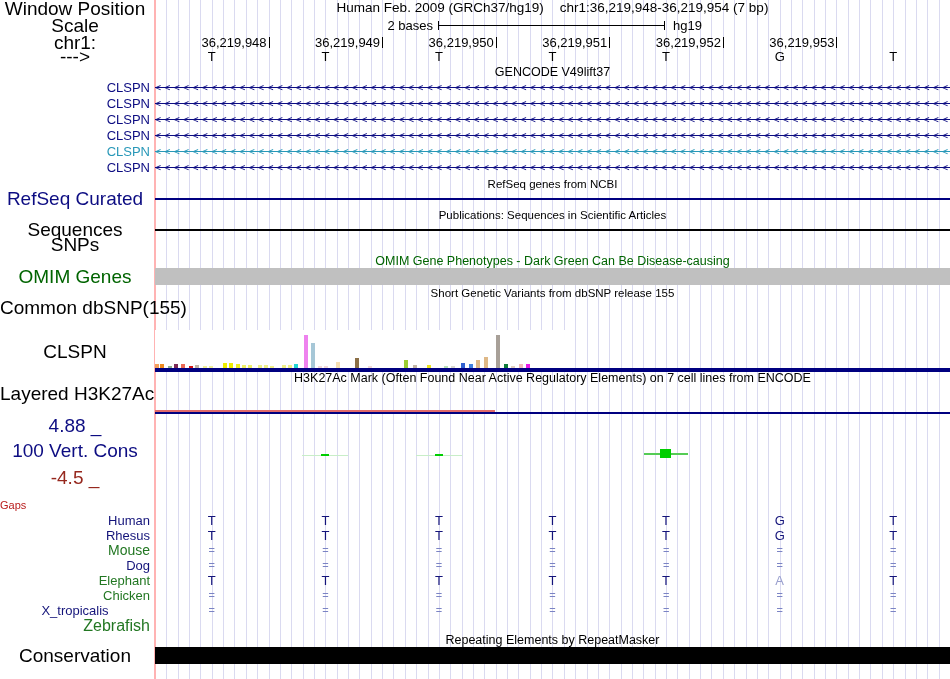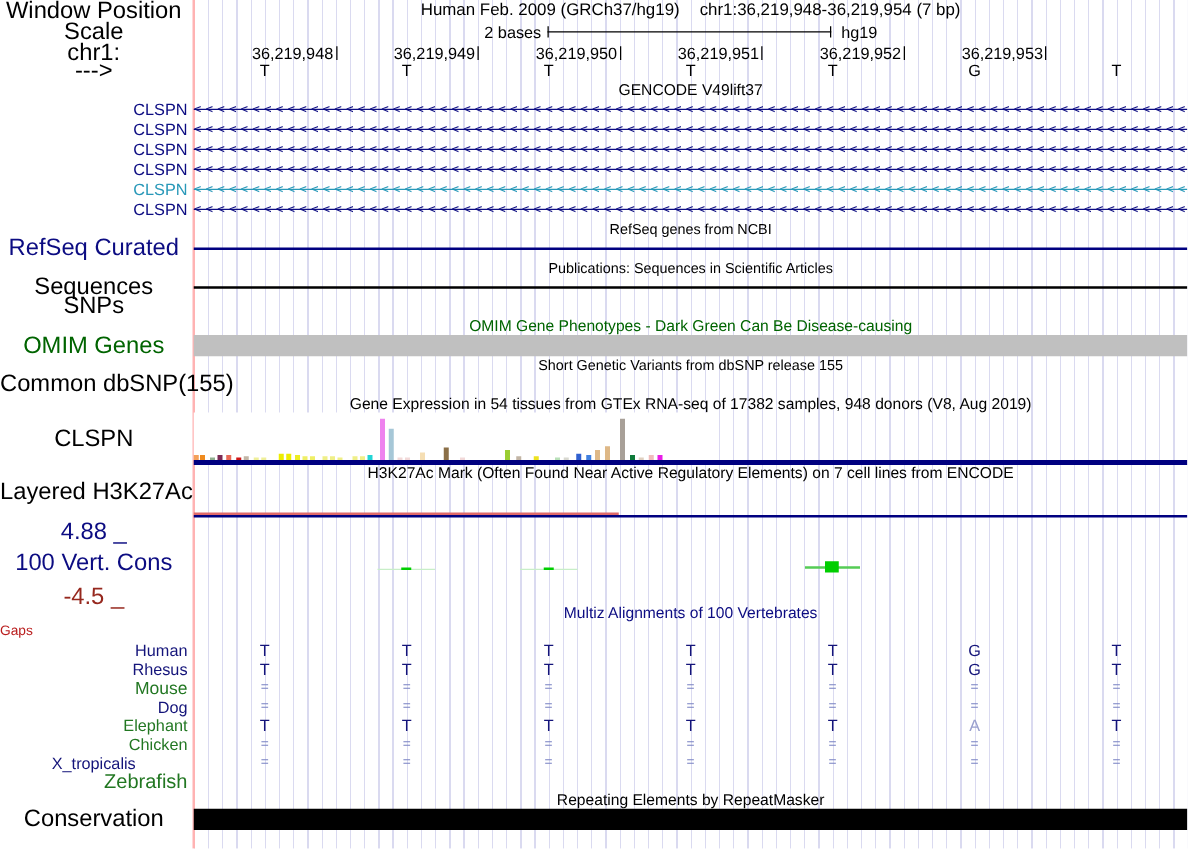--- a/index.html
+++ b/index.html
@@ -102,21 +102,20 @@
   <div class="hline" style="top:229px;height:2px;background:#000"></div>
   <div class="ll" style="top:238px">SNPs</div>
 
   <div class="ctitle dgreen" style="top:255px">OMIM Gene Phenotypes - Dark Green Can Be Disease-causing</div>
   <div class="ll dgreen" style="top:270px">OMIM Genes</div>
   <div class="hline" style="top:268px;height:17px;background:#c0c0c0"></div>
 
   <div class="ctitle small" style="top:287px">Short Genetic Variants from dbSNP release 155</div>
   <div class="ll" style="top:301px">Common dbSNP(155)</div>
 
-  <div class="ctitle" style="top:317px">Gene Expression in 54 tissues from GTEx RNA-seq of 17382 samples, 948 donors (V8, Aug 2019)</div>
   <div class="abs" style="left:155px;top:330px;width:413px;height:38px;background:#fff"></div>
   <div class="ll" style="top:345px">CLSPN</div>
   <div id="gtexbars">
       <div style="position:absolute;left:155px;top:364px;width:4px;height:4px;background:#f4a05a"></div>
       <div style="position:absolute;left:160px;top:364px;width:4px;height:4px;background:#ef8b1f"></div>
       <div style="position:absolute;left:168px;top:366px;width:4px;height:2px;background:#8fae8f"></div>
       <div style="position:absolute;left:174px;top:364px;width:4px;height:4px;background:#7c2a55"></div>
       <div style="position:absolute;left:181px;top:364px;width:4px;height:4px;background:#ea6a55"></div>
       <div style="position:absolute;left:189px;top:366px;width:4px;height:2px;background:#d01515"></div>
       <div style="position:absolute;left:195px;top:365px;width:4px;height:3px;background:#c2b5a5"></div>
@@ -167,21 +166,20 @@
   <div class="ll maroon" style="top:471px">-4.5 _</div>
   <div id="phylopmarks">
       <div style="position:absolute;left:302.4px;top:455px;width:46px;height:1px;background:#c8eec8"></div>
       <div style="position:absolute;left:321.4px;top:454px;width:8px;height:2px;background:#00ce00"></div>
       <div style="position:absolute;left:415.9px;top:455px;width:46px;height:1px;background:#c8eec8"></div>
       <div style="position:absolute;left:434.9px;top:454px;width:8px;height:2px;background:#00ce00"></div>
       <div style="position:absolute;left:644.1px;top:453px;width:44px;height:2px;background:#55cc55"></div>
       <div style="position:absolute;left:660.1px;top:449px;width:11px;height:9px;background:#00ce00"></div>
     </div>
 
-  <div class="ctitle navy" style="top:484px">Multiz Alignments of 100 Vertebrates</div>
   <div id="multiz">
       <div style="position:absolute;left:0;top:499px;width:150px;text-align:left;font-size:11px;line-height:13px;color:#b91c1c">Gaps</div>
       <div style="position:absolute;left:0;top:514px;width:150px;text-align:right;font-size:13px;line-height:13px;color:#14147a">Human</div>
       <div style="position:absolute;left:155.0px;top:514px;width:113.6px;text-align:center;font-size:13px;line-height:13px;color:#14147a">T</div>
       <div style="position:absolute;left:268.6px;top:514px;width:113.6px;text-align:center;font-size:13px;line-height:13px;color:#14147a">T</div>
       <div style="position:absolute;left:382.1px;top:514px;width:113.6px;text-align:center;font-size:13px;line-height:13px;color:#14147a">T</div>
       <div style="position:absolute;left:495.7px;top:514px;width:113.6px;text-align:center;font-size:13px;line-height:13px;color:#14147a">T</div>
       <div style="position:absolute;left:609.3px;top:514px;width:113.6px;text-align:center;font-size:13px;line-height:13px;color:#14147a">T</div>
       <div style="position:absolute;left:722.9px;top:514px;width:113.6px;text-align:center;font-size:13px;line-height:13px;color:#14147a">G</div>
       <div style="position:absolute;left:836.4px;top:514px;width:113.6px;text-align:center;font-size:13px;line-height:13px;color:#14147a">T</div>

